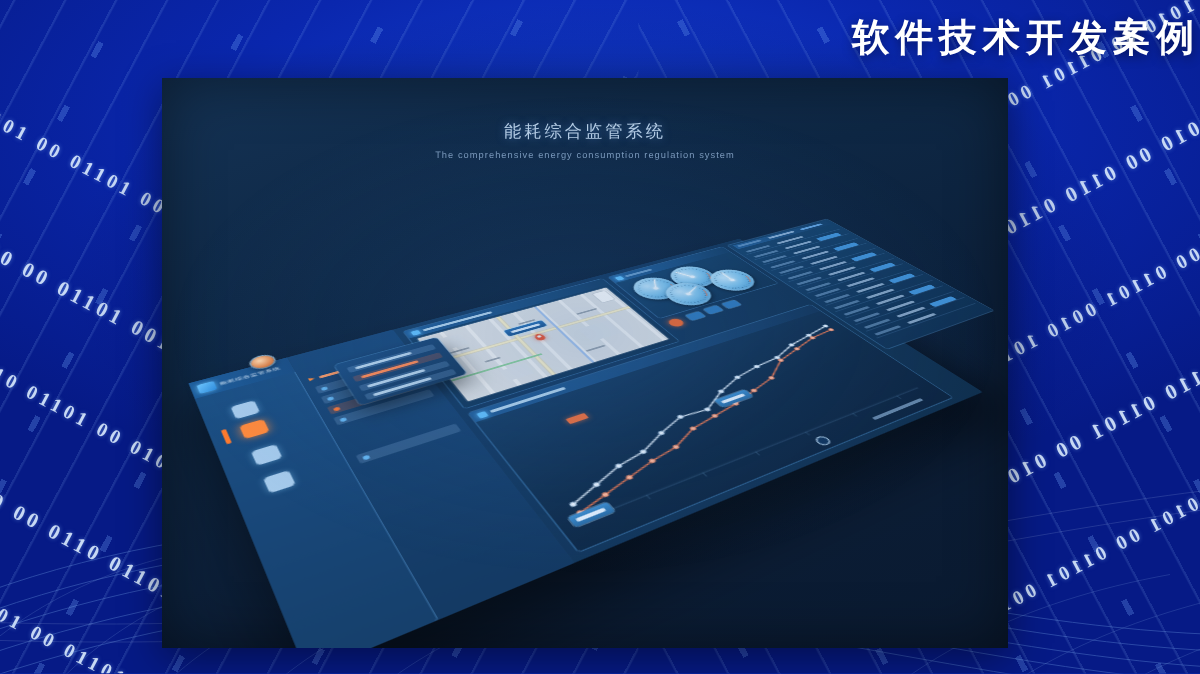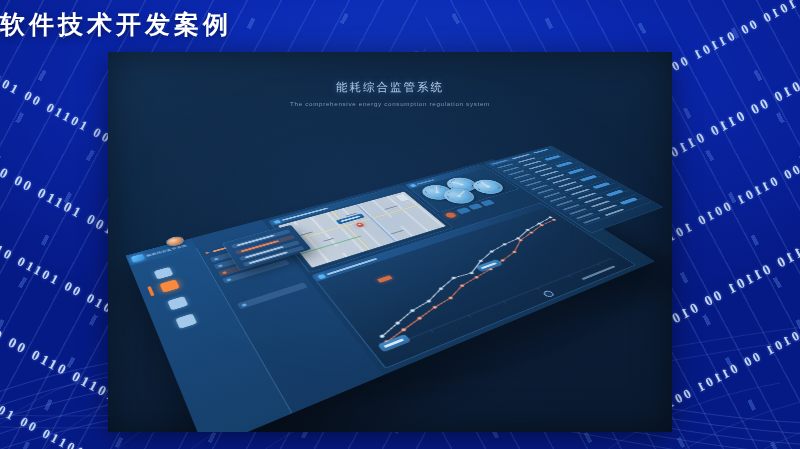--- a/index.html
+++ b/index.html
@@ -64,21 +64,21 @@
   
   .mesh {
     position:absolute; left:-10%; right:-10%; bottom:-40px; height:230px;
     opacity:.55;
   }
   .mesh svg { width:100%; height:100%; display:block; }
 
   
   #title {
     position:absolute; top:8px; left:0; width:800px;
-    text-align:left;
+    text-align:right;
     color:#ffffff;
     font-family:"DejaVu Serif", serif;
     font-size:25px;
     font-weight:700;
     letter-spacing:4px;
     text-shadow:0 2px 7px rgba(0,0,0,.45);
     z-index:40;
   }
 
   

